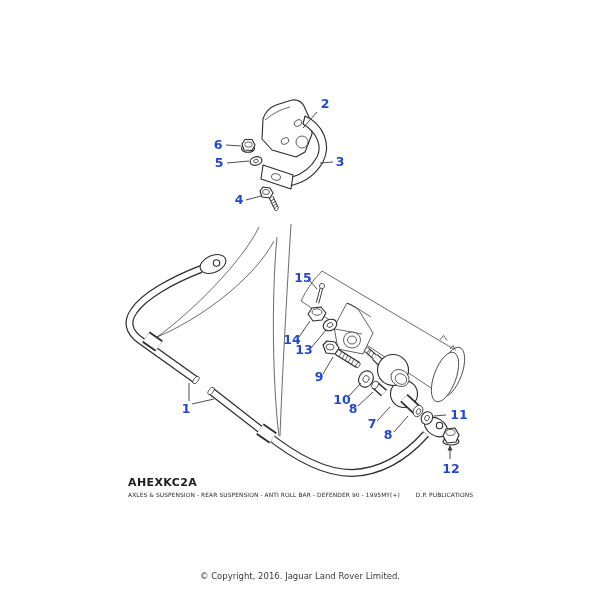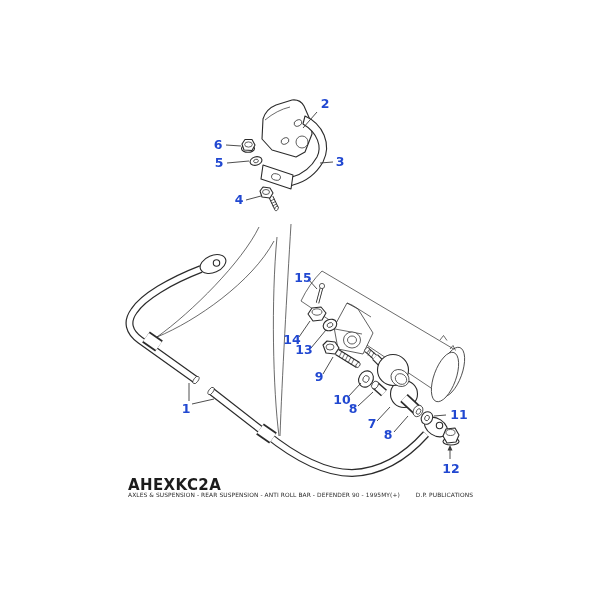--- a/index.html
+++ b/index.html
@@ -16,21 +16,21 @@
   .bo5{stroke:#2b2b2b;fill:none;stroke-width:5;} .bi5{stroke:#fff;fill:none;stroke-width:3;}
   .bo6{stroke:#2b2b2b;fill:none;stroke-width:6;} .bi6{stroke:#fff;fill:none;stroke-width:3.8;}
   .bo7{stroke:#2b2b2b;fill:none;stroke-width:7;} .bi7{stroke:#fff;fill:none;stroke-width:4.6;}
   .bo8{stroke:#2b2b2b;fill:none;stroke-width:8;} .bi8{stroke:#fff;fill:none;stroke-width:5.4;}
   .bo9{stroke:#2b2b2b;fill:none;stroke-width:9;} .bi9{stroke:#fff;fill:none;stroke-width:6;}
   .bo11{stroke:#2b2b2b;fill:none;stroke-width:11;} .bi11{stroke:#fff;fill:none;stroke-width:7.6;}
   .ld  {stroke:#3a3a3a;fill:none;stroke-width:0.9;}
   .callout{font-family:"DejaVu Sans","Liberation Sans",sans-serif;
            font-size:12.5px;font-weight:bold;fill:#2148d1;}
   
-  .code{position:absolute;left:128px;top:476px;font-size:15px;font-weight:bold;
+  .code{position:absolute;left:128px;top:476px;font-size:11px;font-weight:bold;
         color:#1c1c1c;letter-spacing:0.4px;}
   .caption{position:absolute;left:128px;top:492px;font-size:5.9px;color:#2a2a2a;letter-spacing:0.1px;}
   .publisher{position:absolute;right:127px;top:492px;font-size:5.9px;color:#2a2a2a;letter-spacing:0.1px;}
   .copyright{position:absolute;left:0;right:0;top:571px;text-align:center;
              font-size:8.5px;color:#3a3a3a;}
 </style>
 </head>
 <body>
 
 <div id="stage">
@@ -209,13 +209,14 @@
         <text class="callout" x="304" y="354">13</text>
         <text class="callout" x="292" y="344">14</text>
         <text class="callout" x="303" y="282">15</text>
       </g>
     </g>
   </svg>
 
   <div class="code">AHEXKC2A</div>
   <div class="caption">AXLES &amp; SUSPENSION - REAR SUSPENSION - ANTI ROLL BAR - DEFENDER 90 - 1995MY(+)</div>
   <div class="publisher">D.P. PUBLICATIONS</div>
+  <div class="copyright">© Copyright, 2016. Jaguar Land Rover Limited.</div>
 </div>
 
 </body></html>

